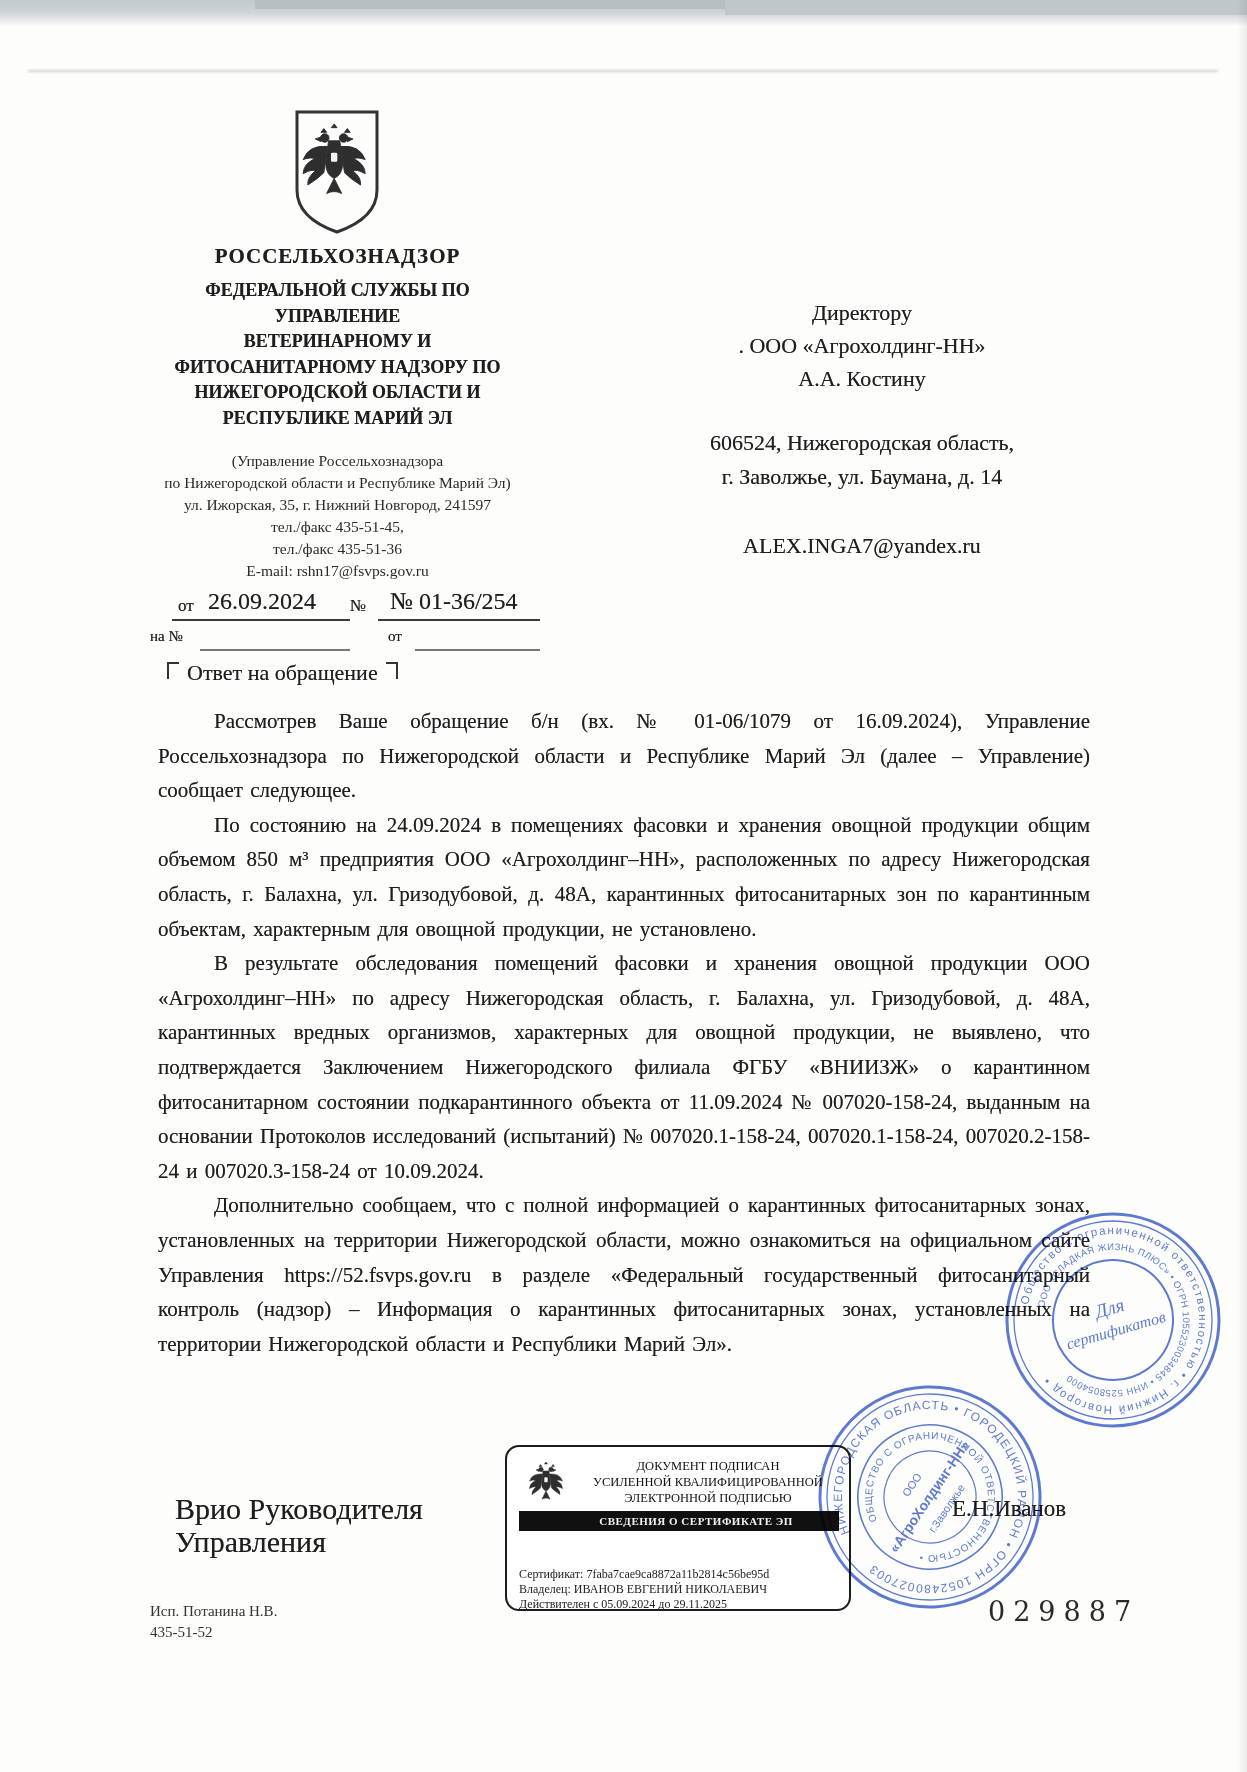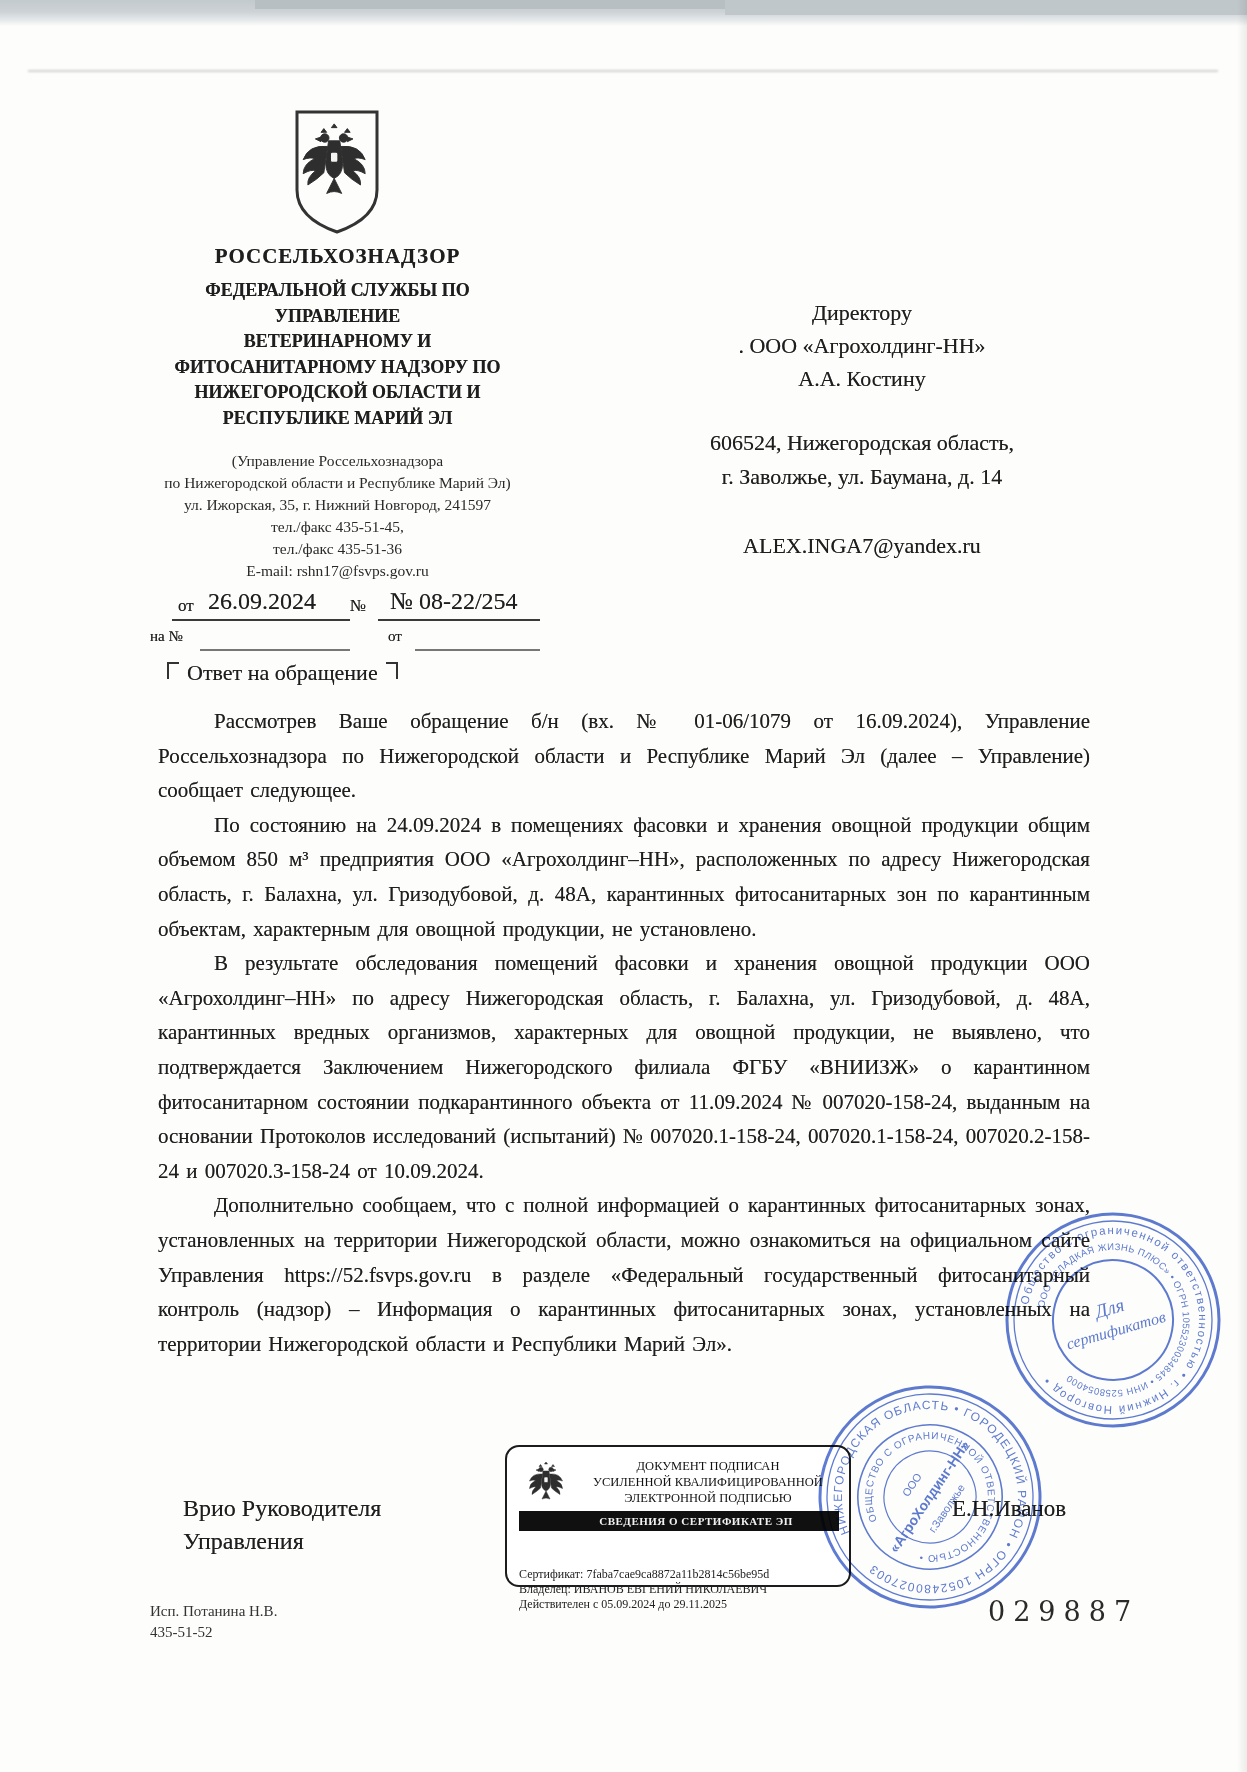--- a/index.html
+++ b/index.html
@@ -40,27 +40,27 @@
   .subject{position:absolute;left:167px;top:660px;font-size:22px;}
   .cnr-l{display:inline-block;width:10px;height:15px;border-top:2px solid #333;
     border-left:2px solid #333;vertical-align:top;margin-right:8px;margin-top:2px;}
   .cnr-r{display:inline-block;width:10px;height:15px;border-top:2px solid #333;
     border-right:2px solid #333;vertical-align:top;margin-left:8px;margin-top:2px;}
   
   .body{position:absolute;left:158px;top:704px;width:932px;
     font-size:21px;line-height:34.6px;text-align:justify;word-spacing:2px;}
   .body p{margin:0;text-indent:56px;}
   
-  .sig-title{position:absolute;left:183px;top:1492px;font-size:24px;line-height:33px;}
+  .sig-title{position:absolute;left:175px;top:1492px;font-size:30px;line-height:33px;}
   .sig-name{position:absolute;left:952px;top:1496px;font-size:23px;}
   .executor{position:absolute;left:150px;top:1601px;font-size:15px;line-height:21px;color:#333;}
   .doc-number{position:absolute;left:988px;top:1596px;
     font-family:"DejaVu Serif", serif;font-size:27px;letter-spacing:8px;color:#2a2a2a;}
   
-  .eds{position:absolute;left:505px;top:1445px;width:346px;height:142px;
+  .eds{position:absolute;left:505px;top:1445px;width:346px;height:166px;
     border:2.5px solid #1c1c1c;border-radius:14px;box-sizing:border-box;background:rgba(255,255,255,.85);}
   .eds-emblem{position:absolute;left:14px;top:10px;width:50px;height:52px;}
   .eds-head{position:absolute;left:66px;right:6px;top:11px;text-align:center;
     font-size:12.5px;line-height:16px;color:#111;}
   .eds-band{position:absolute;left:12px;right:10px;top:64px;height:20px;background:#101010;
     color:#f2f2f2;font-size:11px;font-weight:bold;letter-spacing:.5px;
     text-align:center;line-height:20px;padding-left:34px;}
   .eds-cert{position:absolute;left:12px;right:8px;top:107px;
     font-size:12px;line-height:15px;color:#222;margin-top:13px;}
   
@@ -133,21 +133,21 @@
     <div style="top:366px">А.А. Костину</div>
     <div style="top:430px">606524, Нижегородская область,</div>
     <div style="top:464px">г. Заволжье, ул. Баумана, д. 14</div>
     <div style="top:533px">ALEX.INGA7@yandex.ru</div>
   </div>
 
   <div class="ref soft">
     <span class="lbl" style="left:178px;top:596px">от</span>
     <span class="val" style="left:208px;top:588px">26.09.2024</span>
     <span class="lbl" style="left:350px;top:596px">№</span>
-    <span class="val" style="left:390px;top:588px">№ 08-22/254</span>
+    <span class="val" style="left:390px;top:588px">№ 01-36/254</span>
     <span class="u" style="left:172px;top:618px;width:178px"></span>
     <span class="u" style="left:378px;top:618px;width:162px"></span>
     <span class="lbl" style="left:150px;top:628px;font-size:15px">на №</span>
     <span class="lbl" style="left:388px;top:628px;font-size:15px">от</span>
     <span class="u2" style="left:200px;top:648px;width:150px"></span>
     <span class="u2" style="left:415px;top:648px;width:125px"></span>
   </div>
 
   <div class="subject soft">
     <span class="cnr-l"></span><span>Ответ на обращение</span><span class="cnr-r"></span>

